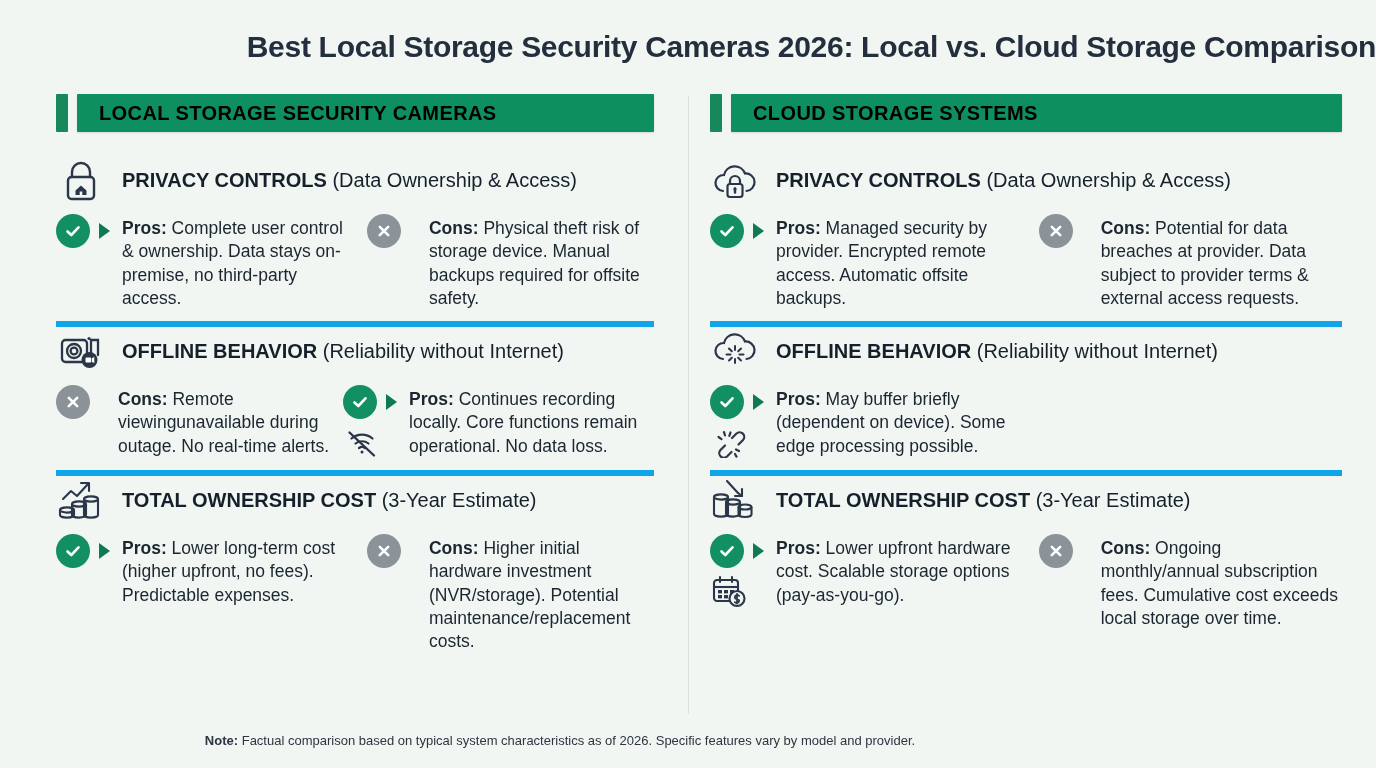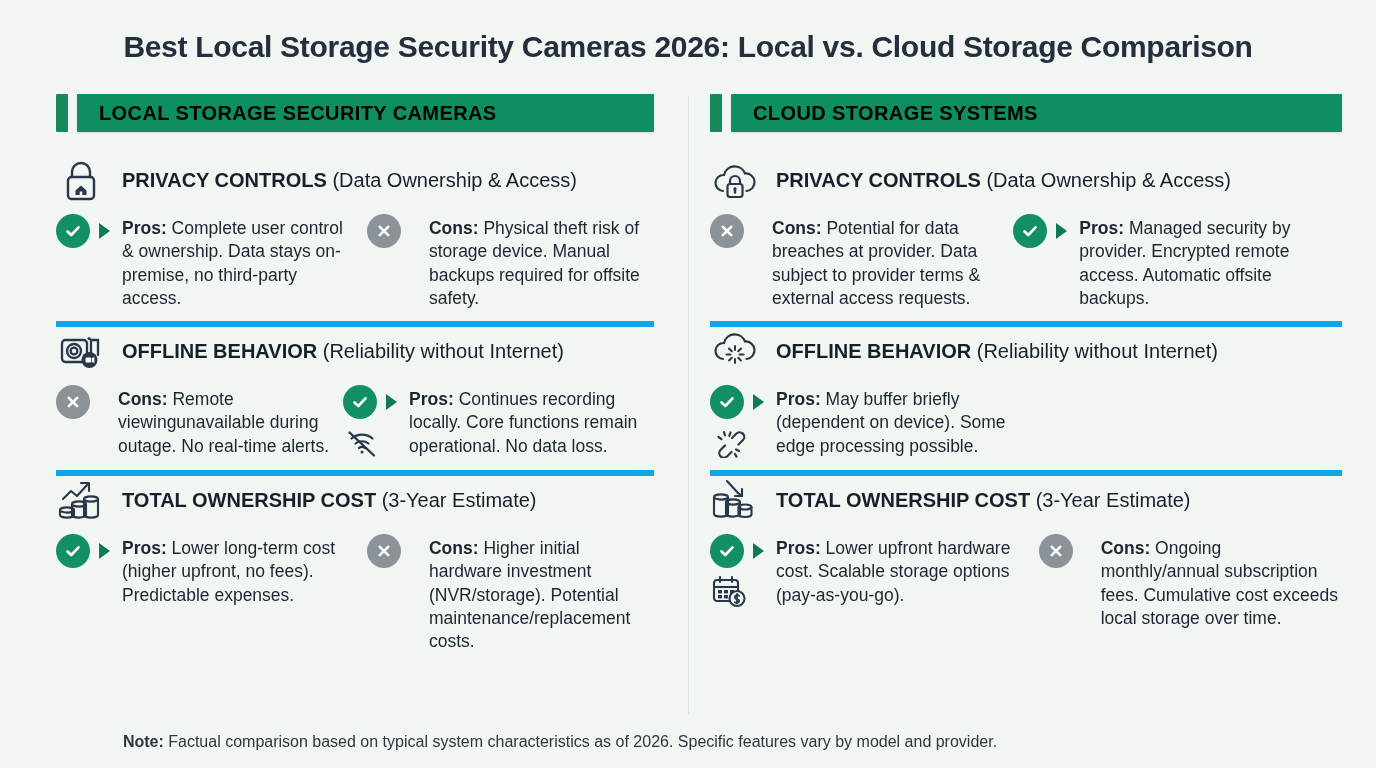--- a/index.html
+++ b/index.html
@@ -8,21 +8,21 @@
     background:#f1f6f3;
     font-family:"Liberation Sans", sans-serif;
     color:#1d2733;
     overflow:hidden;
   }
   .page{position:relative;width:1376px;height:768px;box-sizing:border-box;}
 
   
   .title{
     position:absolute;left:0;top:30px;width:1376px;
-    text-align:center;
+    text-align:right;
     font-size:30px;font-weight:bold;letter-spacing:-0.3px;
     color:#242f3d;
   }
 
   
   .columns{position:absolute;left:0;top:94px;width:1376px;height:620px;display:flex;}
   .col{position:relative;box-sizing:border-box;}
   .col-left{width:688px;padding:0 34px 0 56px;}
   .col-right{width:688px;padding:0 34px 0 22px;}
   .vsep{
@@ -76,21 +76,21 @@
   .sub-icon{margin-top:6px;margin-left:1px;width:36px;height:34px;display:flex;align-items:center;justify-content:center;}
 
   .pc-text{font-size:17.5px;line-height:1.33;color:#1b2630;padding-top:3px;}
   .pc-text b{font-weight:bold;}
 
   .cons-marks{width:62px;flex:0 0 62px;}
 
   
   .note{
     position:absolute;left:0;top:733px;width:1120px;text-align:center;
-    font-size:16px;color:#2b3640;
+    font-size:13px;color:#2b3640;
   }
   .note b{font-weight:bold;}
 </style>
 </head>
 <body>
 
 <div class="page">
 
   <div class="title">Best Local Storage Security Cameras 2026: Local vs. Cloud Storage Comparison</div>
 
@@ -287,47 +287,47 @@
               <rect x="17.5" y="26" width="15" height="13" rx="2.5"></rect>
               <path d="M25 30.5 v4" stroke-linecap="round" stroke-width="2.4"></path>
               <circle cx="25" cy="31" r="1.6" fill="#2b3748" stroke="none"></circle>
             </svg>
           </div>
           <div class="feat-title">
             <b>PRIVACY CONTROLS</b><span> (Data Ownership &amp; Access)</span>
           </div>
         </div>
         <div class="pc-row">
+          <div class="pc pc-left">
+            <div class="pc-marks">
+              <div class="mark-line">
+                <div class="circle ok">
+                  <svg width="20" height="20" viewBox="0 0 20 20" fill="none" stroke="#fff" stroke-width="2.6" stroke-linecap="round" stroke-linejoin="round">
+                      <path d="M4.5 10.5 L8.3 14 L15.5 6.3"></path>
+                    </svg>
+                </div>
+                <div class="tri"></div>
+              </div>
+            </div>
+            <div class="pc-text">
+              <b>Pros:</b><span> Managed security by provider. Encrypted remote access. Automatic offsite backups.</span>
+            </div>
+          </div>
           <div class="pc pc-right">
             <div class="pc-marks cons-marks">
               <div class="mark-line">
                 <div class="circle no">
                   <svg width="20" height="20" viewBox="0 0 20 20" fill="none" stroke="#fff" stroke-width="2.6" stroke-linecap="round">
                       <path d="M5.8 5.8 L14.2 14.2 M14.2 5.8 L5.8 14.2"></path>
                     </svg>
                 </div>
               </div>
             </div>
             <div class="pc-text">
               <b>Cons:</b><span> Potential for data breaches at provider. Data subject to provider terms &amp; external access requests.</span>
-            </div>
-          </div>
-          <div class="pc pc-left">
-            <div class="pc-marks">
-              <div class="mark-line">
-                <div class="circle ok">
-                  <svg width="20" height="20" viewBox="0 0 20 20" fill="none" stroke="#fff" stroke-width="2.6" stroke-linecap="round" stroke-linejoin="round">
-                      <path d="M4.5 10.5 L8.3 14 L15.5 6.3"></path>
-                    </svg>
-                </div>
-                <div class="tri"></div>
-              </div>
-            </div>
-            <div class="pc-text">
-              <b>Pros:</b><span> Managed security by provider. Encrypted remote access. Automatic offsite backups.</span>
             </div>
           </div>
         </div>
       </div>
 
       <div class="feature">
         <div class="feat-head">
           <div class="feat-icon">
             <svg width="50" height="44" viewBox="0 0 50 44" fill="none" stroke="#2b3748" stroke-width="2.2">
               <path d="M13 30 a8 8 0 0 1 1 -16 a11 11 0 0 1 21 -1.5 a8 8 0 0 1 1.5 17.5" stroke-linecap="round"></path>

